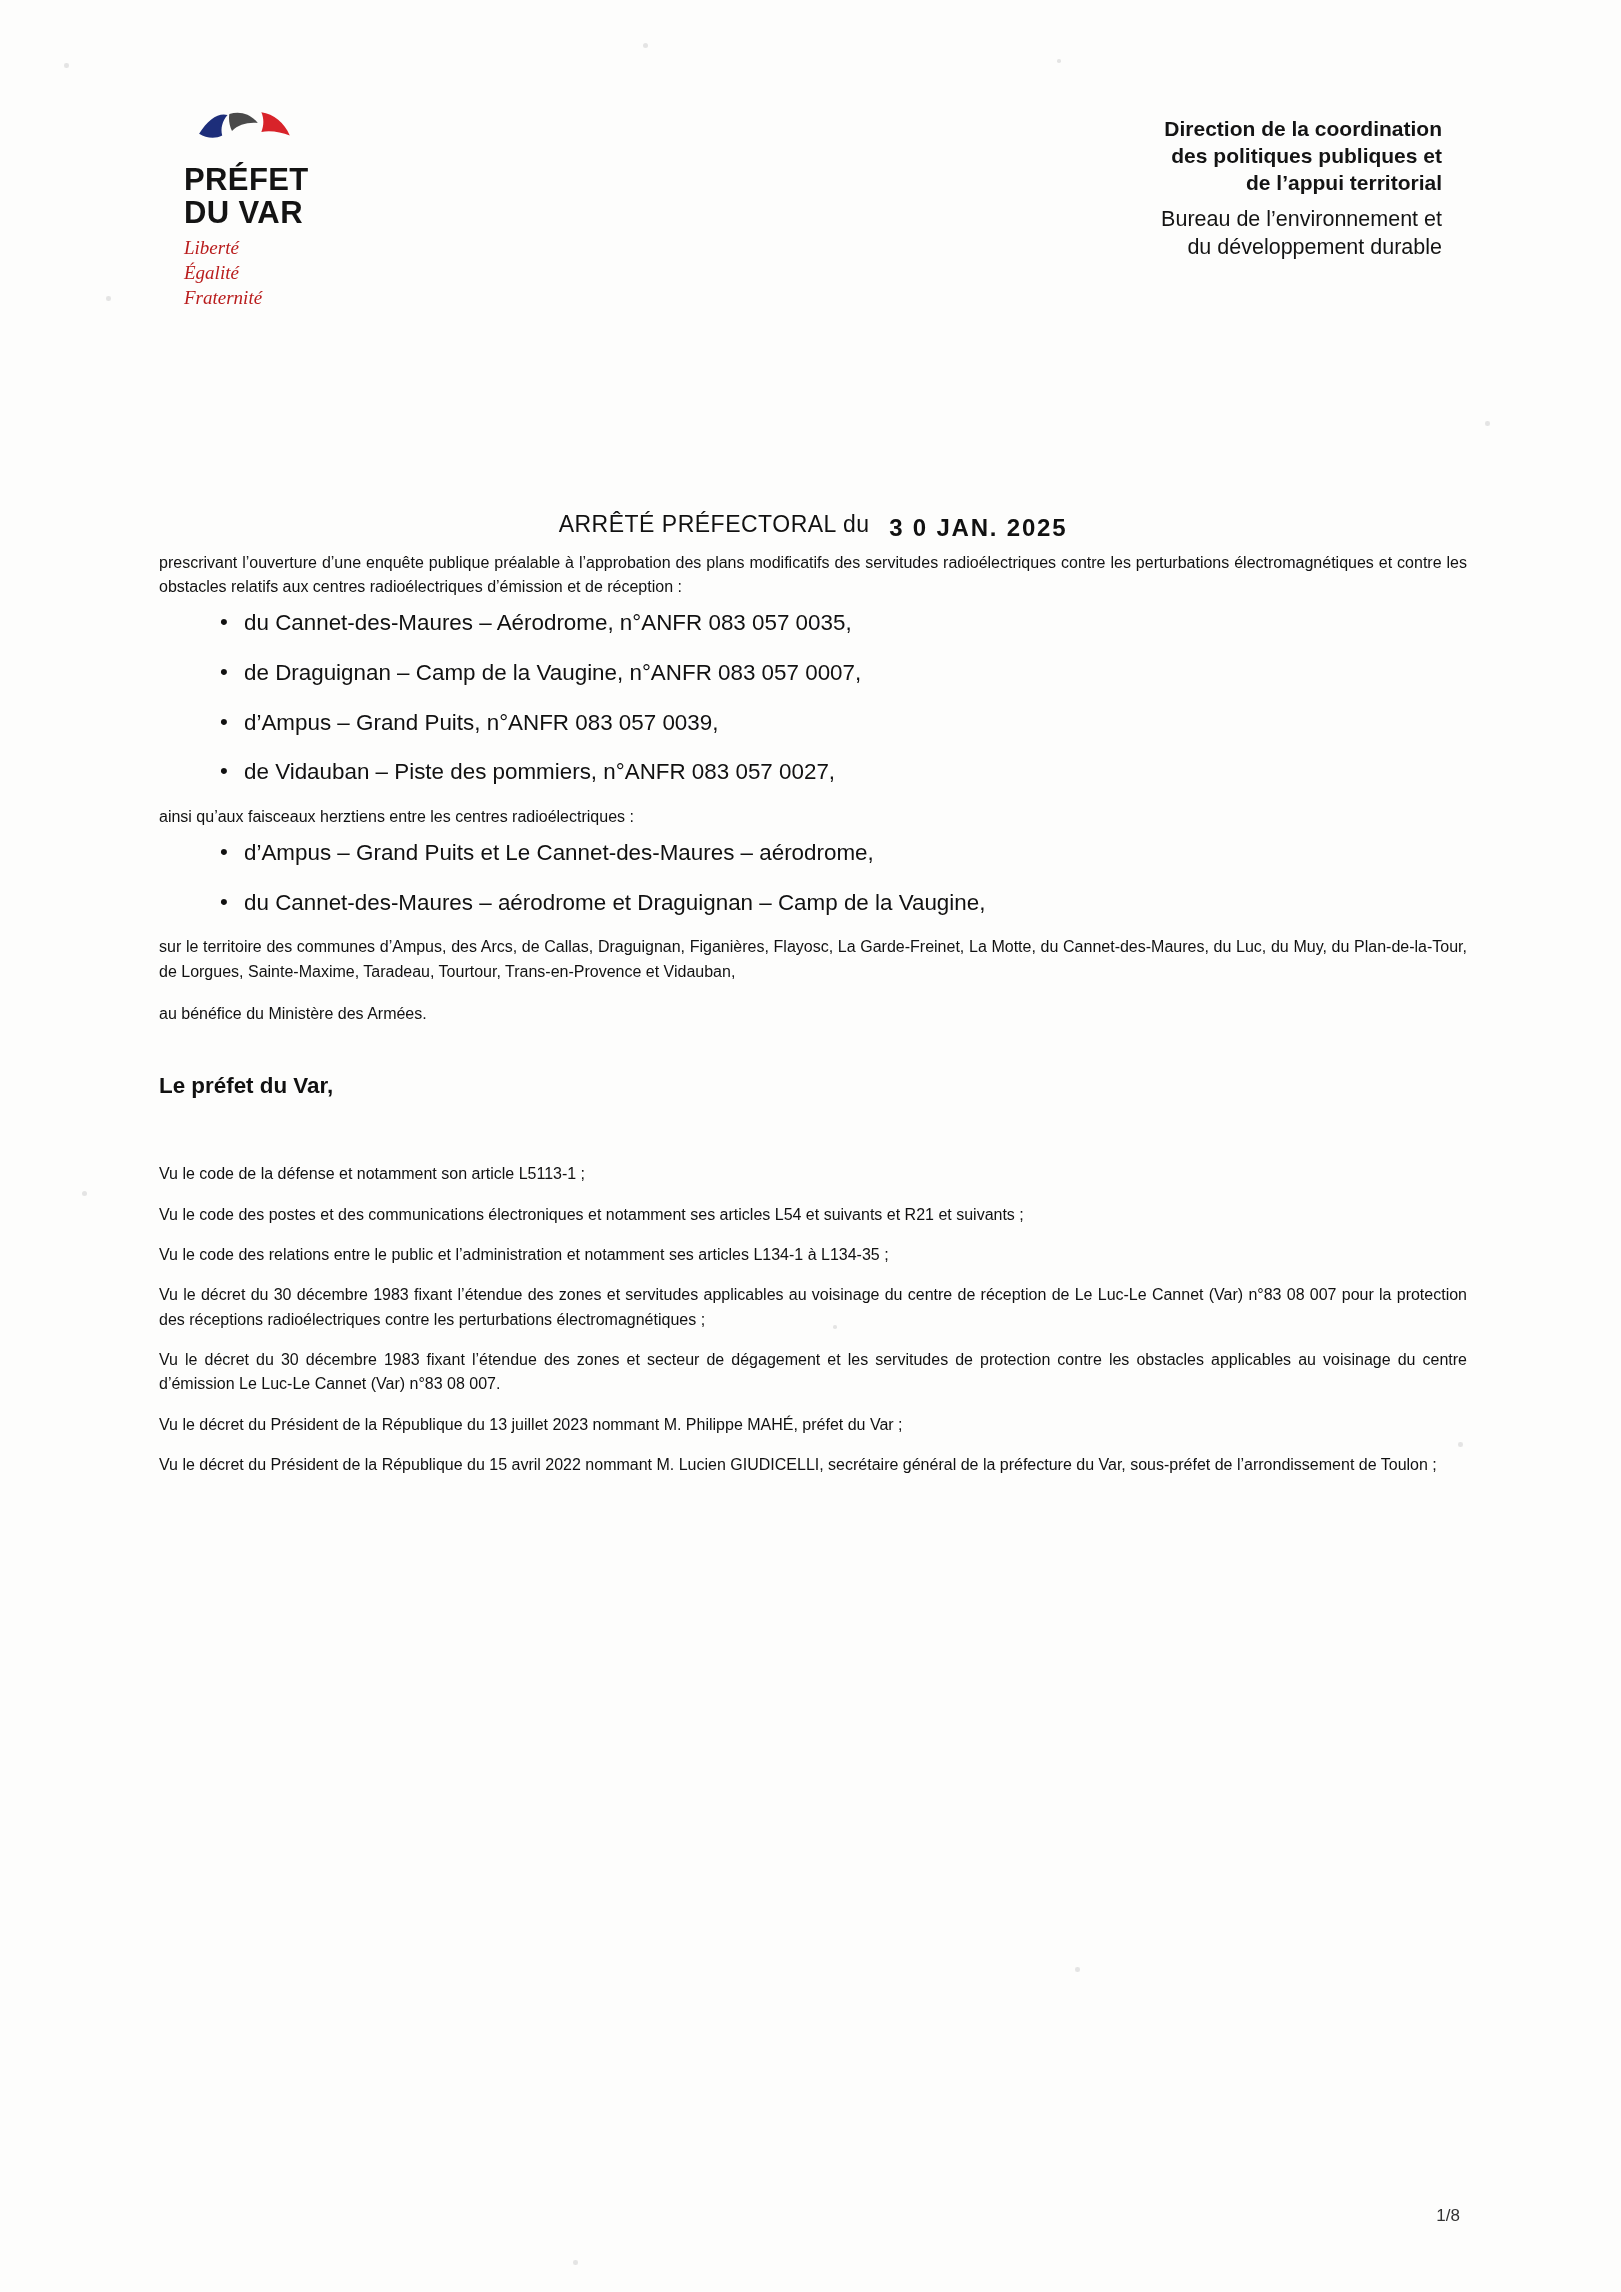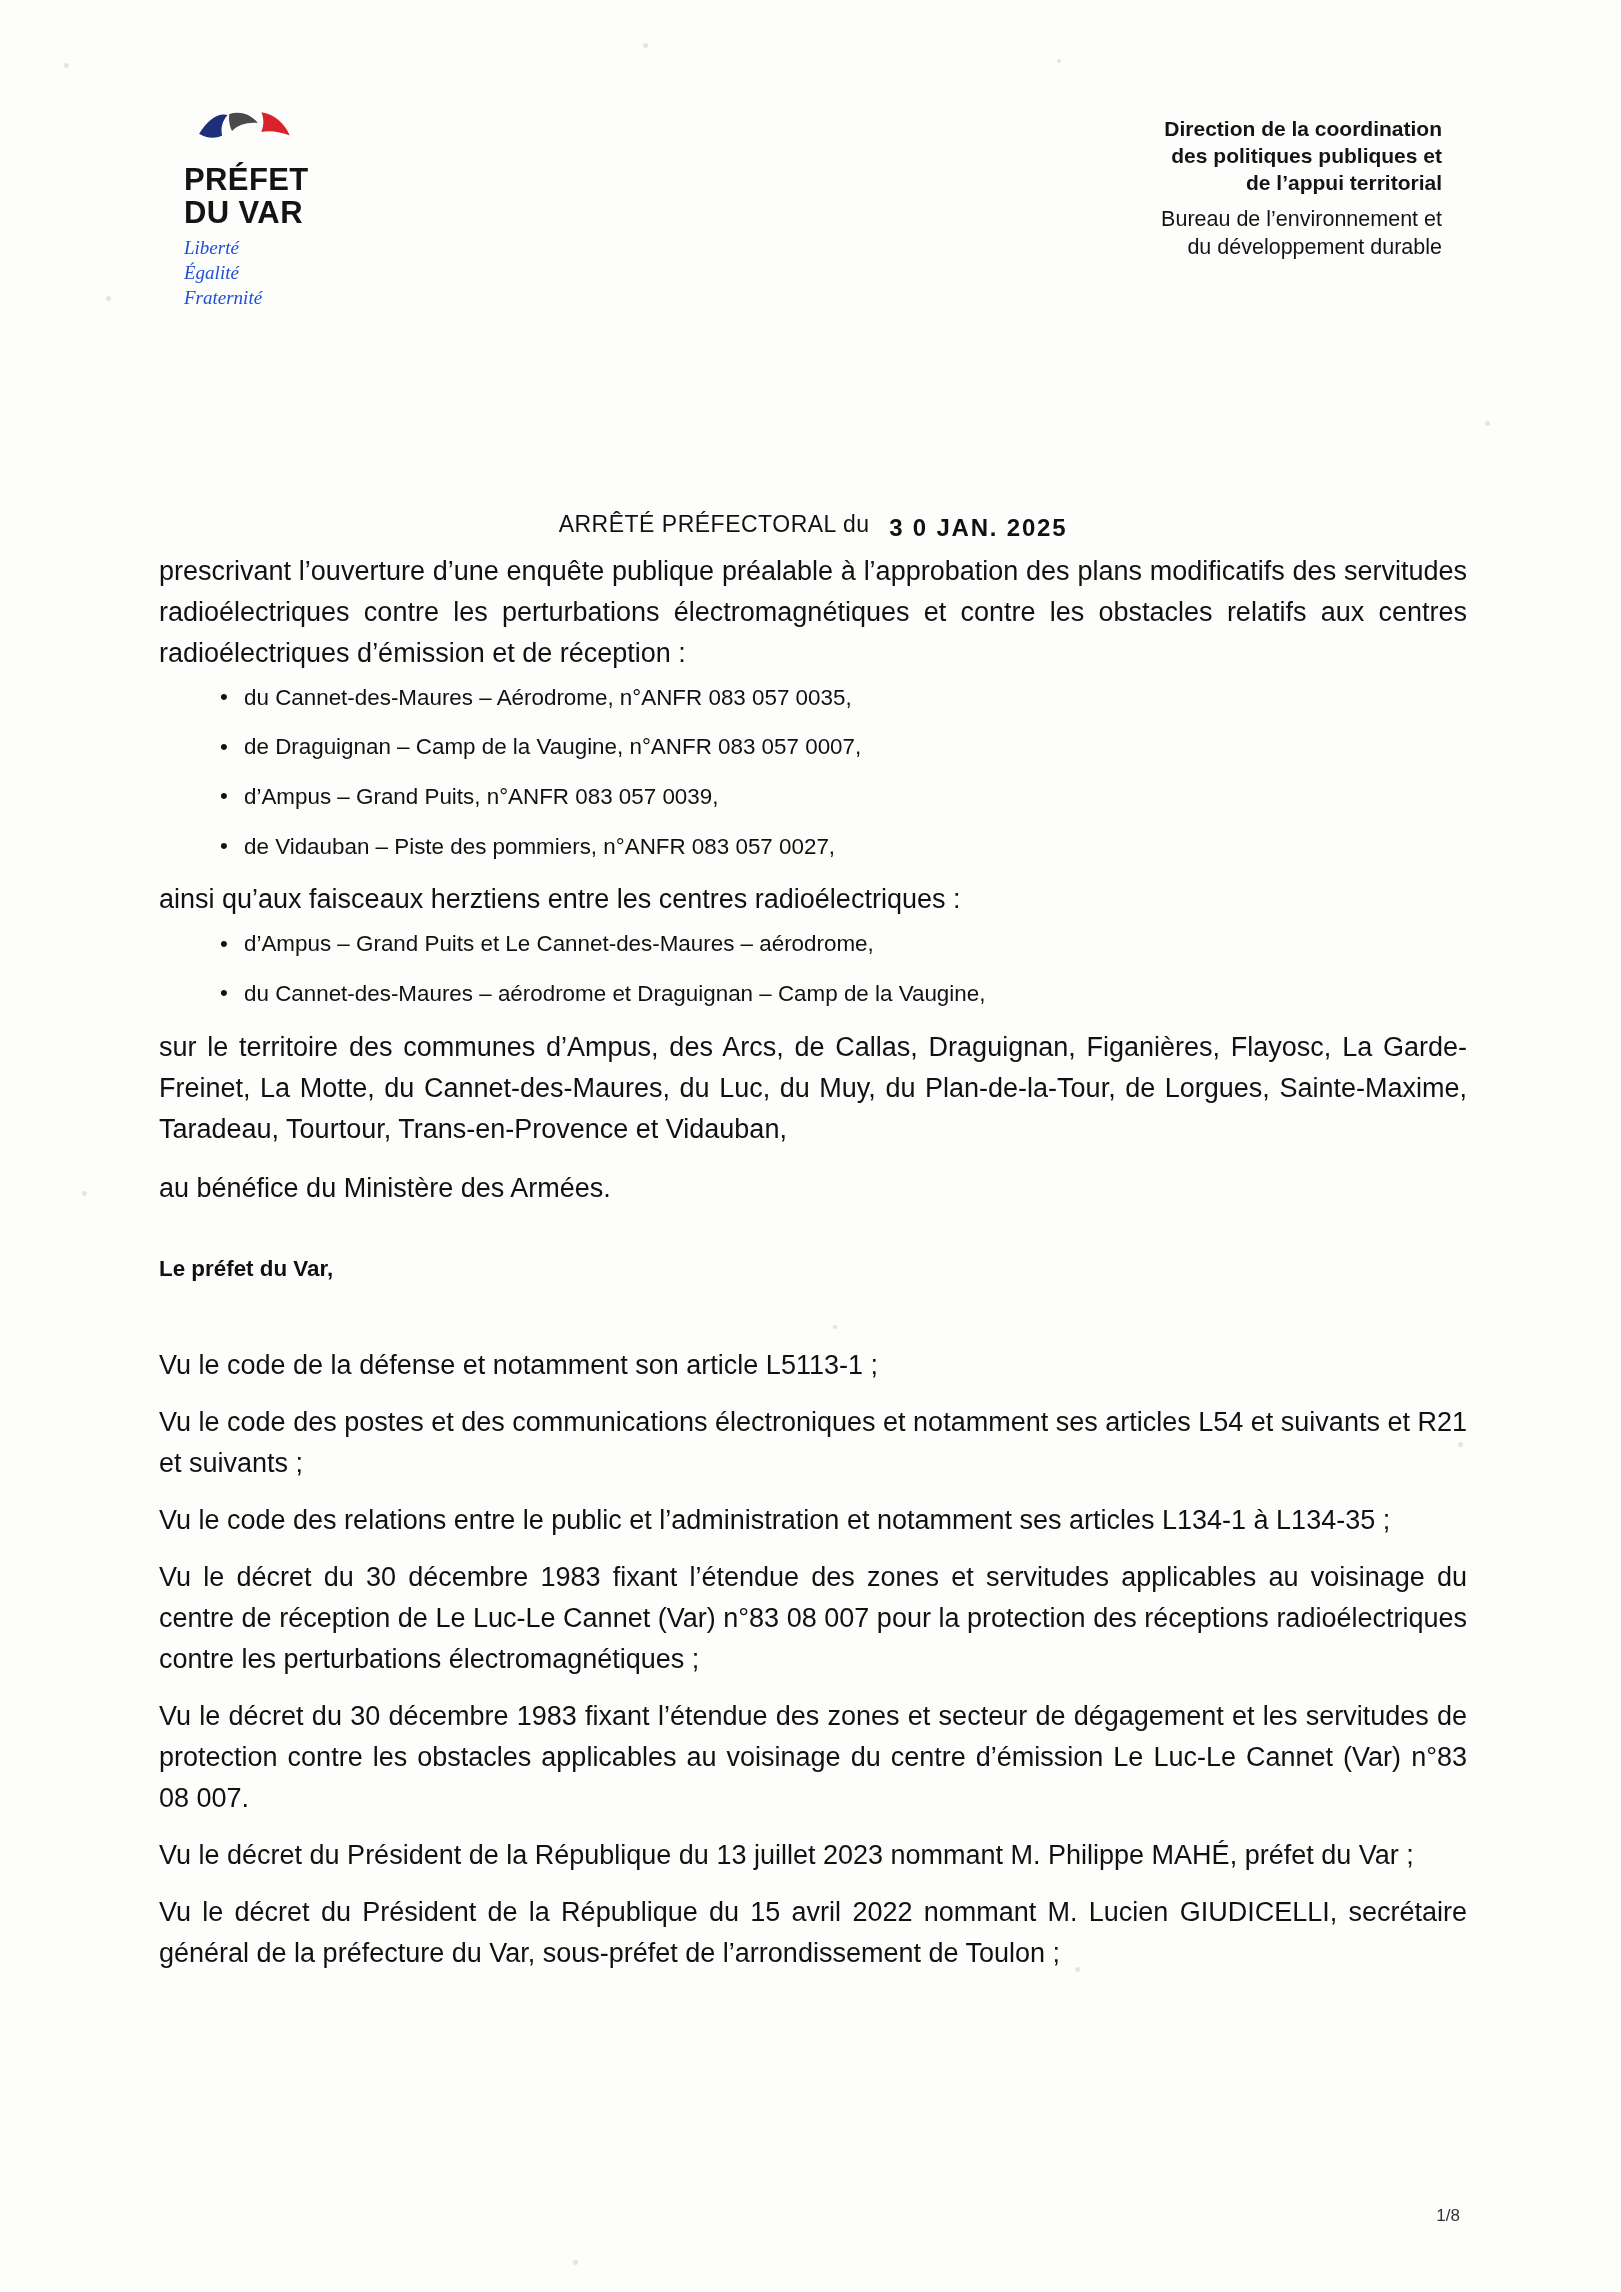--- a/index.html
+++ b/index.html
@@ -56,21 +56,21 @@
     letter-spacing: 0.4px;
     color: #141414;
     margin-top: 9px;
   }
   .devise {
     margin-top: 7.2px;
     font-family: "Liberation Serif", serif;
     font-style: italic;
     font-size: 19px;
     line-height: 1.3;
-    color: #1d4ed8;
+    color: #b91c1c;
   }
 
   .dept-block {
     position: absolute;
     right: 179px;
     top: 9px;
     width: 573px;
     text-align: right;
   }
   .dept-title {
@@ -107,21 +107,21 @@
     font-weight: bold;
     font-size: 24px;
     letter-spacing: 1.8px;
     margin-left: 19.7px;
     position: relative;
     top: 3.6px;
   }
   p.just {
     text-align: justify;
     text-justify: inter-word;
-    font-size: 27px;
+    font-size: 16px;
     line-height: 1.52;
     margin: 0 0 18px 0;
   }
   p.tight {
     margin-bottom: 7.2px;
   }
   ul.bullets {
     list-style: none;
     margin: 6px 0 9px 0;
     padding: 0;

